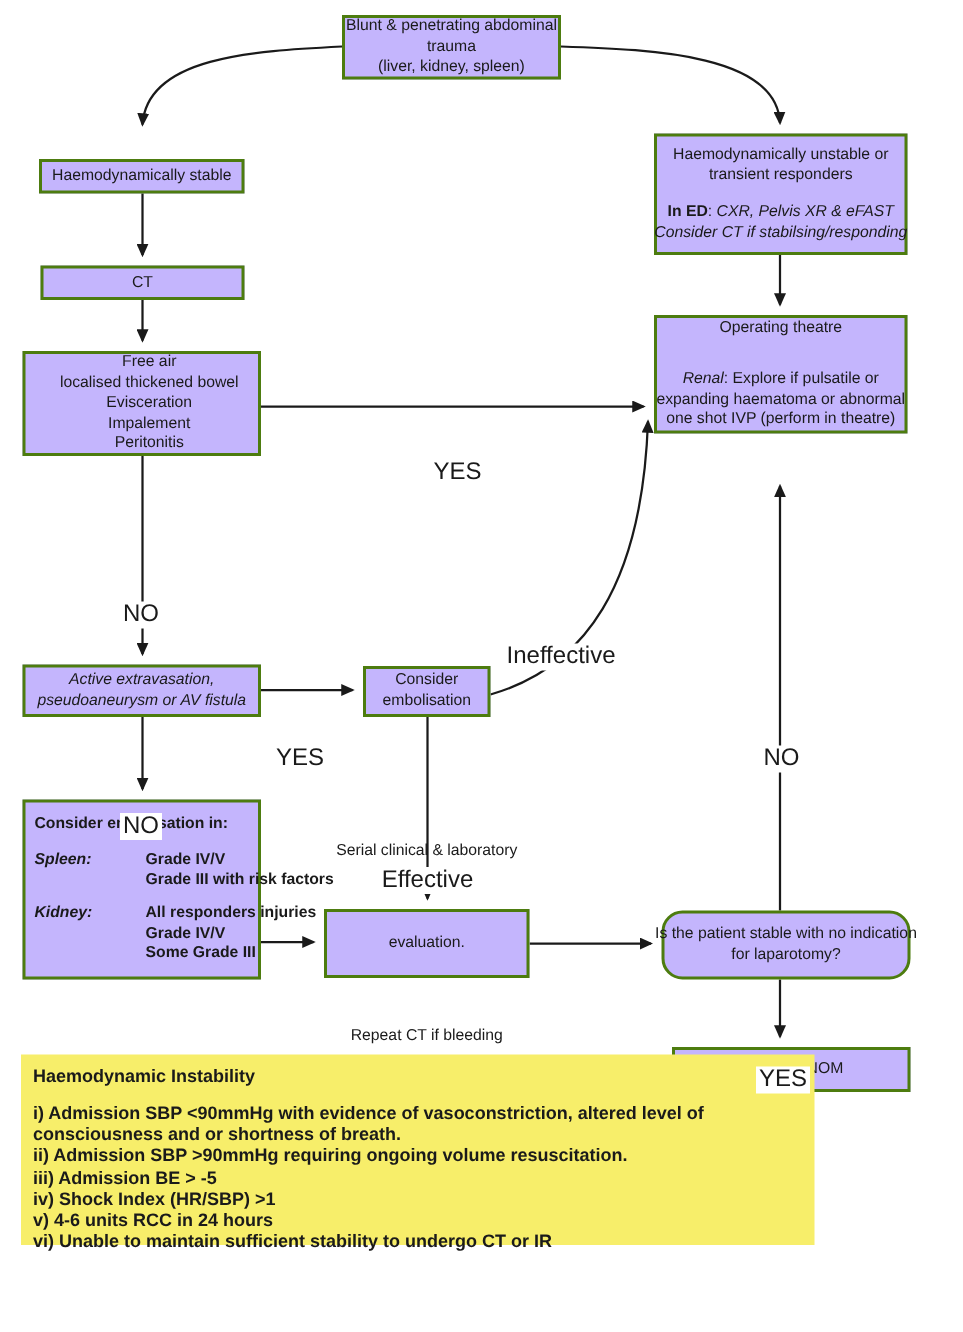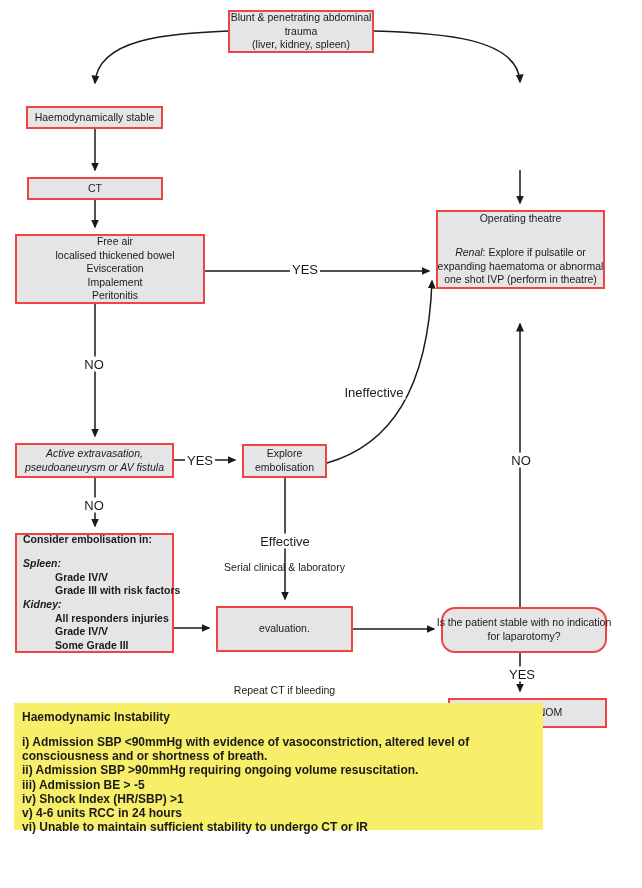--- a/index.html
+++ b/index.html
@@ -8,58 +8,59 @@
     width:642px;height:888px;
     background:#ffffff;
     font-family:"Liberation Sans", sans-serif;
     color:#1a1a1a;
     overflow:hidden;
   }
   #edges{position:absolute;left:0;top:0;width:642px;height:888px;pointer-events:none;}
   .node{
     position:absolute;
     box-sizing:border-box;
-    border:2px solid #ef4444;
-    background:#e5e5e5;
+    border:2px solid #4d7c0f;
+    background:#c4b5fd;
     display:flex;
     flex-direction:column;
     align-items:center;
     justify-content:center;
     text-align:center;
     font-size:10.5px;
     line-height:1.3;
   }
   .node .ln{white-space:nowrap;}
   .b{font-weight:bold;}
   .i{font-style:italic;}
   .edge-label{
     position:absolute;
     transform:translate(-50%,-50%);
     background:#ffffff;
     padding:0 2px;
-    font-size:13px;
+    font-size:16px;
     white-space:nowrap;
     z-index:5;
+    margin-top:46px;
   }
   
   #n-trauma   {left:228px;top:10px;width:146px;height:43px;}
   #n-stable   {left:26px; top:90px;width:137px;height:23px;margin-top:16px;}
   #n-ct       {left:27px; top:177px;width:136px;height:23px;}
-  #n-freeair  {left:15px; top:234px;width:190px;height:70px;padding-left:10px;}
+  #n-freeair  {left:15px; top:234px;width:159px;height:70px;padding-left:10px;}
   #n-unstable {left:436px;top:89px;width:169px;height:81px;}
   #n-theatre  {left:436px;top:210px;width:169px;height:79px;}
   #n-activeex {left:15px; top:443px;width:159px;height:35px;font-style:italic;}
   #n-embol    {left:242px;top:444px;width:85px;height:34px;}
   #n-embolin  {left:15px; top:533px;width:159px;height:120px;align-items:flex-start;text-align:left;padding:8px 6px;font-weight:bold;}
   #n-serial   {left:216px;top:606px;width:137px;height:46px;gap:48px;}
   #n-stableq  {left:441px;top:607px;width:166px;height:46px;border-radius:14px;}
   #n-nom      {left:448px;top:698px;width:159px;height:30px;}
   .gap-sm{height:11px;}
   #n-embolin .title{text-align:center;margin-bottom:10px;}
-  .organ-row{display:flex;margin-bottom:0;flex-direction:column;}
+  .organ-row{display:flex;margin-bottom:0;}
   .organ-label{width:42px;flex:none;font-style:italic;}
   .organ-lines{flex:1;margin-left:32px;}
   .organ-gap{height:12px;}
   #note{
     position:absolute;left:14px;top:703px;width:529px;height:127px;
     box-sizing:border-box;
     padding:7px 8px;
     font-size:12px;
     font-weight:bold;
     line-height:1.18;
@@ -111,37 +112,44 @@
   </div>
 
   <div class="node" id="n-freeair">
     <div class="ln">Free air</div>
     <div class="ln">localised thickened bowel</div>
     <div class="ln">Evisceration</div>
     <div class="ln">Impalement</div>
     <div class="ln">Peritonitis</div>
   </div>
 
+  <div class="node" id="n-unstable">
+    <div class="ln">Haemodynamically unstable or</div>
+    <div class="ln">transient responders</div>
+    <div class="gap-sm"></div>
+    <div class="ln"><span class="b">In ED</span><span>: </span><span class="i">CXR, Pelvis XR &amp; eFAST</span></div>
+    <div class="ln i">Consider CT if stabilsing/responding</div>
+  </div>
 
   <div class="node" id="n-theatre">
     <div class="ln">Operating theatre</div>
     <div class="gap-sm"></div>
       <div class="gap-sm"></div>
     <div class="ln"><span class="i">Renal</span><span>: Explore if pulsatile or</span></div>
     <div class="ln">expanding haematoma or abnormal</div>
     <div class="ln">one shot IVP (perform in theatre)</div>
   </div>
 
   <div class="node" id="n-activeex">
     <div class="ln">Active extravasation,</div>
     <div class="ln">pseudoaneurysm or AV fistula</div>
   </div>
 
   <div class="node" id="n-embol">
-    <div class="ln">Explore</div>
+    <div class="ln">Consider</div>
     <div class="ln">embolisation</div>
   </div>
 
   <div class="node" id="n-embolin">
     <div class="title ln">Consider embolisation in:</div>
     <div class="organ-row">
       <div class="organ-label">Spleen:</div>
       <div class="organ-lines">
         <div class="ln">Grade IV/V</div>
         <div class="ln">Grade III with risk factors</div>

